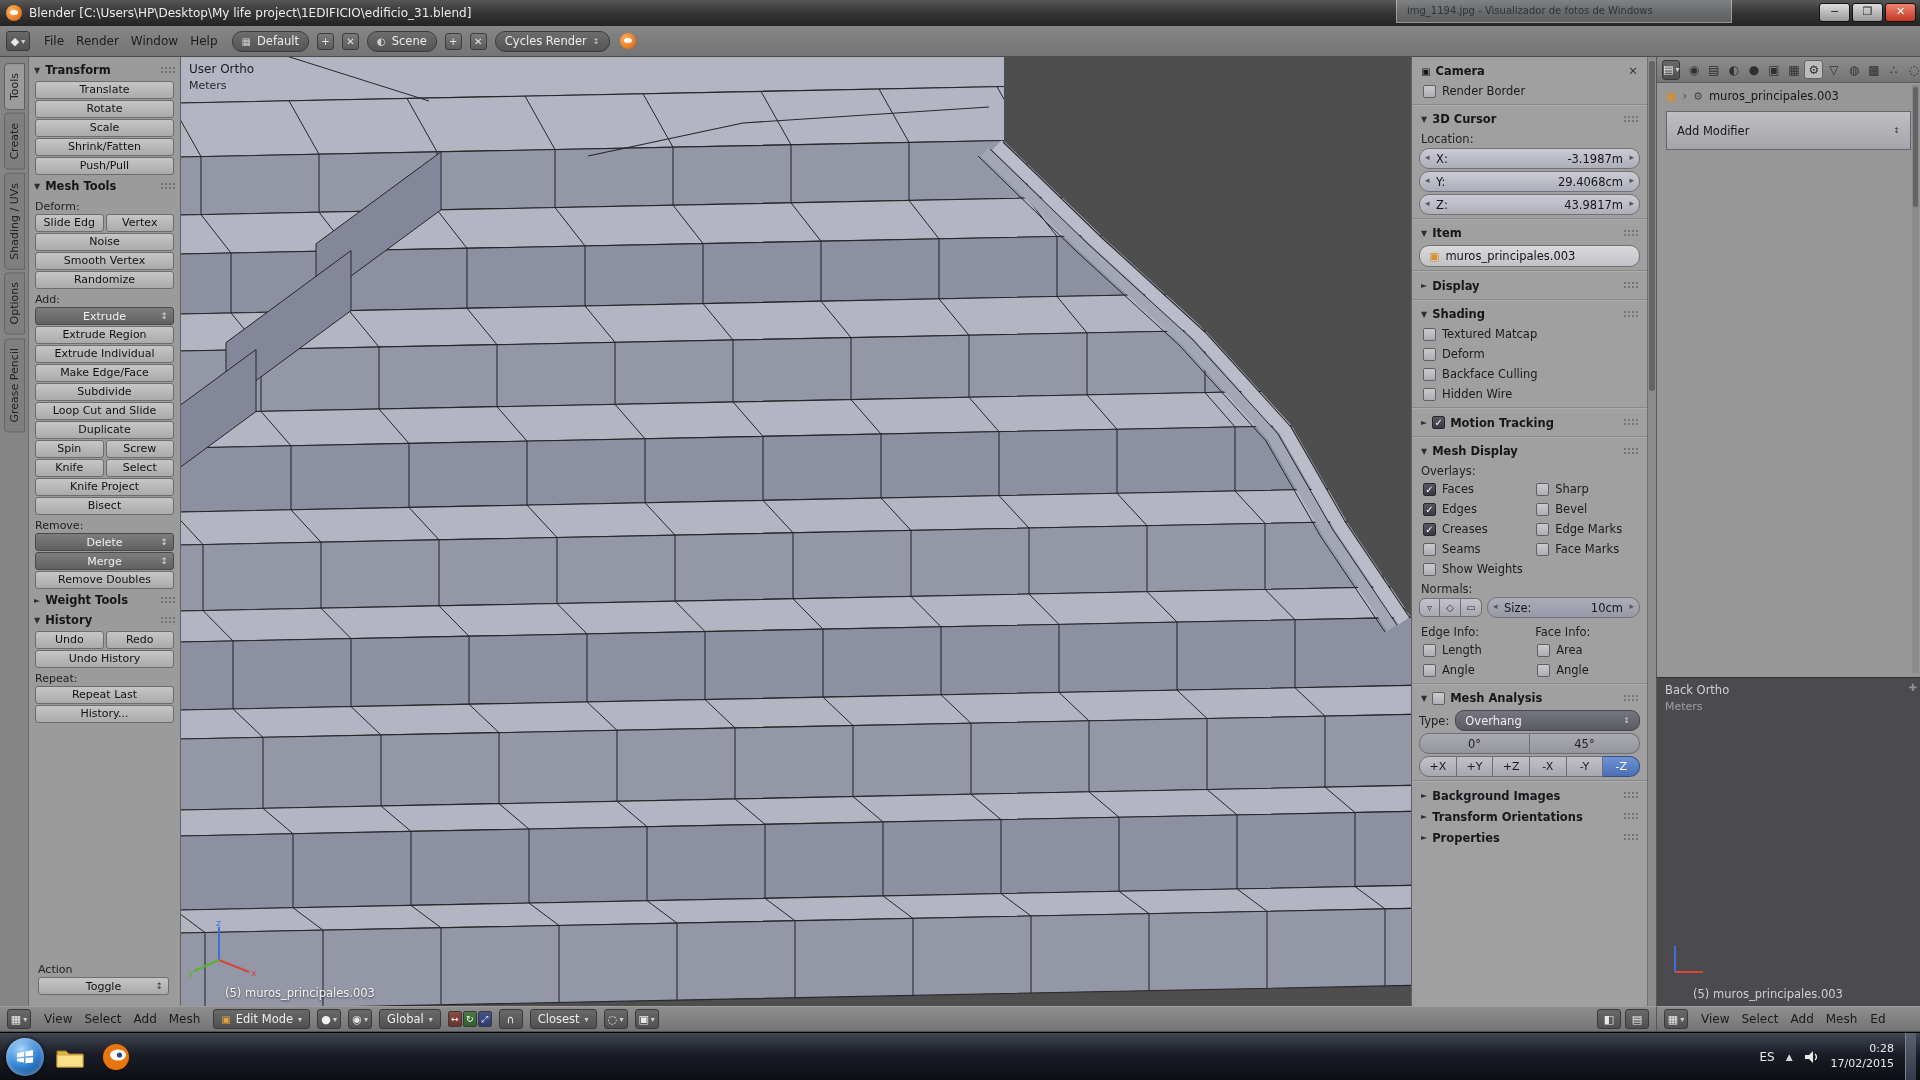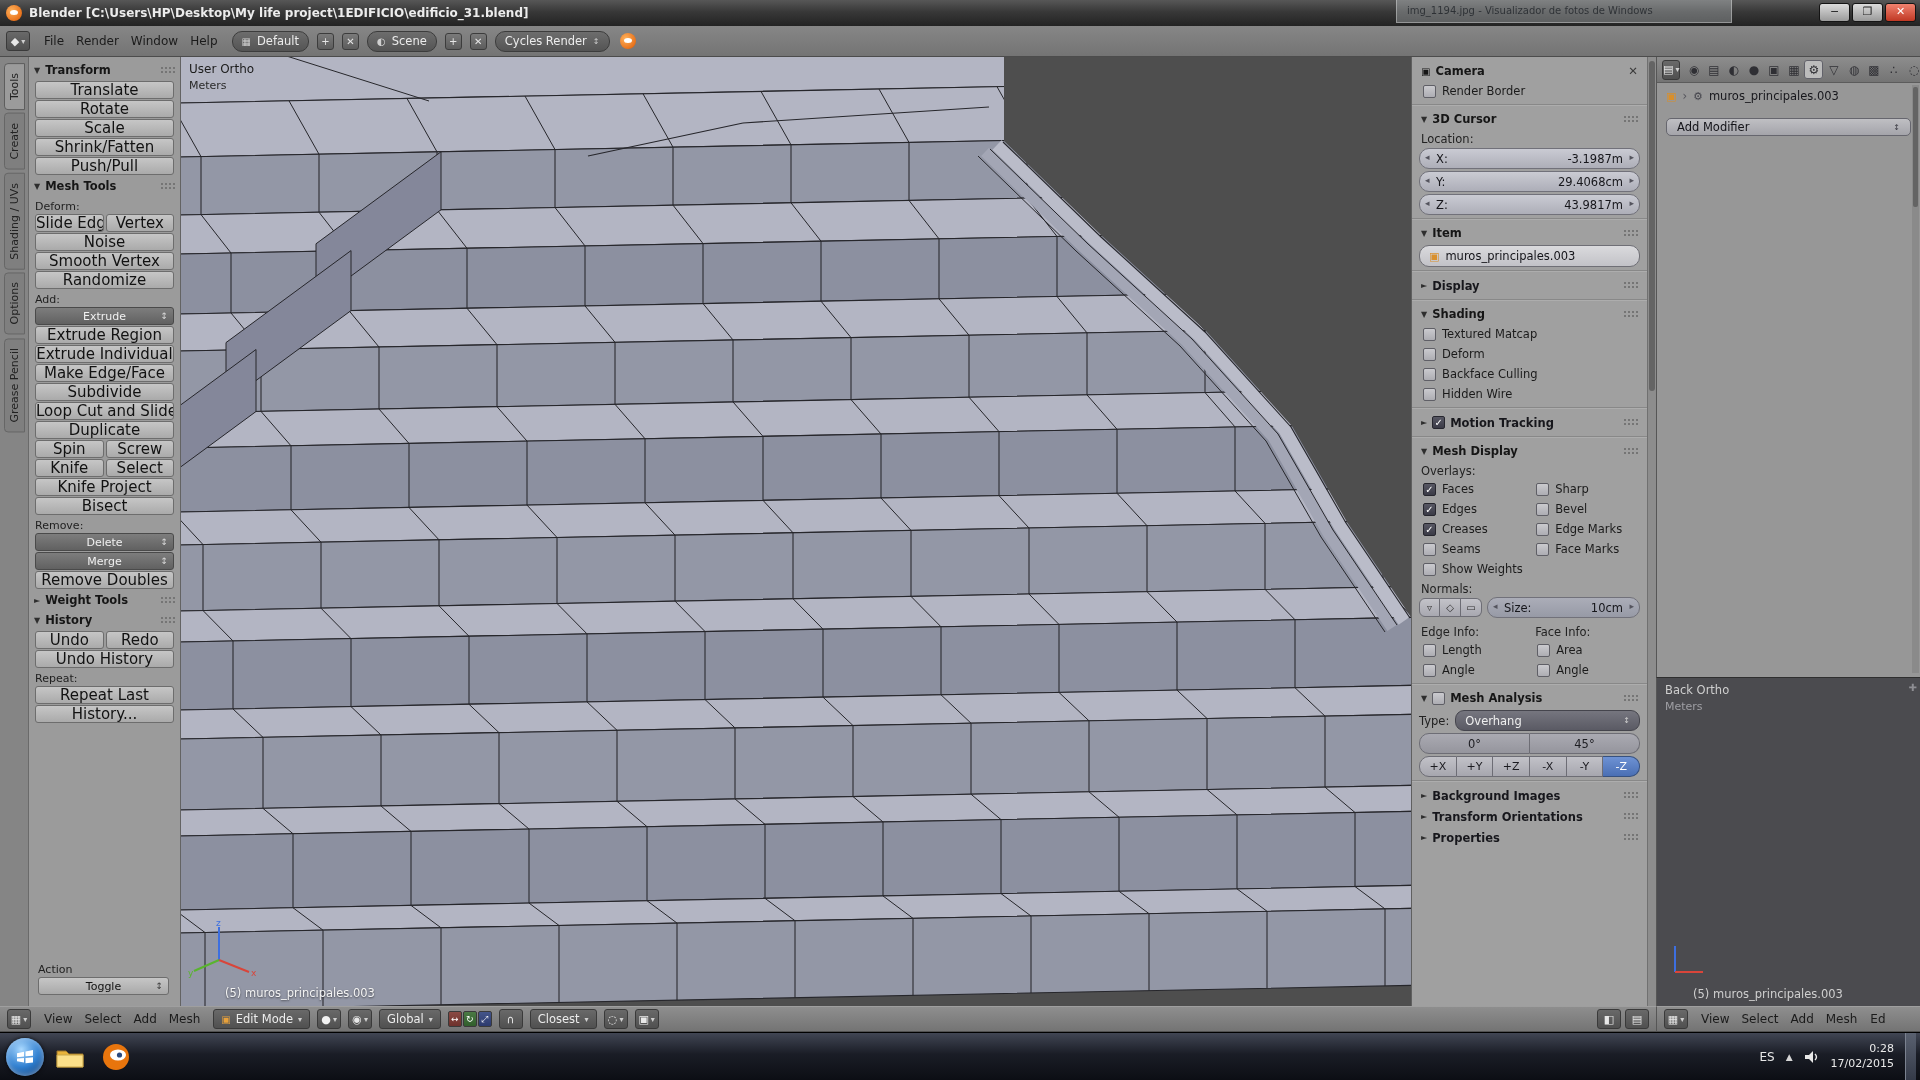--- a/index.html
+++ b/index.html
@@ -7,21 +7,21 @@
   #root{position:relative;width:1920px;height:1080px;overflow:hidden;
         font-family:"DejaVu Sans","Liberation Sans",sans-serif;font-size:12px;color:#111;}
   .abs{position:absolute;}
 
   
   #titlebar{left:0;top:0;width:1920px;height:26px;display:flex;align-items:center;
     background:linear-gradient(#575757,#383838 45%,#232323);color:#ececec;}
   .appicon{width:16px;height:16px;margin:0 7px 0 6px;border-radius:50%;flex:0 0 auto;
     background:radial-gradient(circle at 35% 35%,#ffb25c,#e8731d 70%,#9c4a0e);position:relative;}
   .appicon::after{content:"";position:absolute;left:4px;top:5px;width:8px;height:5px;border-radius:50%;background:#fff;}
-  #titletext{font-size:12px;white-space:nowrap;font-weight:bold;}
+  #titletext{font-size:12px;white-space:nowrap;}
   #ghostwin{left:1396px;top:0;width:336px;height:23px;background:rgba(235,240,245,0.28);
     border:1px solid rgba(255,255,255,0.35);border-top:none;color:rgba(25,30,35,0.75);
     font-size:10px;line-height:21px;padding:0 10px;white-space:nowrap;overflow:hidden;}
   .winbtns{position:absolute;right:4px;top:3px;display:flex;gap:2px;}
   .winbtn{width:31px;height:19px;border-radius:3px;border:1px solid #141414;cursor:default;
     background:linear-gradient(#dcdcdc,#9a9a9a);color:#1d1d1d;font-size:11px;line-height:16px;text-align:center;}
   .winbtn.close{background:linear-gradient(#f0826f,#c03824);color:#fff;font-weight:bold;}
 
   
   #infobar{left:0;top:26px;width:1920px;height:31px;display:flex;align-items:center;gap:8px;padding:0 6px;
@@ -42,21 +42,21 @@
   .vtab.active{background:#9b9b9b;border-color:#5d5d5d;}
 
   
   #toolshelf{left:29px;top:57px;width:152px;height:949px;background:#9b9b9b;border-right:1px solid #636363;
     padding:3px 3px;overflow:hidden;font-size:11px;}
   .panelhdr{display:flex;align-items:center;gap:5px;height:20px;color:#161616;font-weight:bold;font-size:11.5px;padding:0 2px;}
   .tri{font-size:8px;color:#2e2e2e;}
   .dots{margin-left:auto;width:15px;height:9px;background-image:radial-gradient(#757575 1px,transparent 1.2px);background-size:4px 4px;}
   .tslabel{color:#1f1f1f;margin:4px 3px 1px;font-size:11px;}
   .tsbtn{height:18px;line-height:16px;margin:1px 3px;border:1px solid #6d6d6d;border-radius:3px;text-align:center;
-    background:linear-gradient(#c6c6c6,#aaaaaa);color:#121212;font-size:15px;overflow:hidden;white-space:nowrap;}
+    background:linear-gradient(#c6c6c6,#aaaaaa);color:#121212;font-size:11px;overflow:hidden;white-space:nowrap;}
   .tsrow{display:flex;margin:1px 3px;gap:2px;}
   .tsrow .tsbtn{flex:1;margin:0;}
   .tsmenu{height:18px;margin:1px 3px;border:1px solid #4a4a4a;border-radius:3px;display:flex;align-items:center;
     justify-content:center;position:relative;background:linear-gradient(#7d7d7d,#616161);color:#f0f0f0;font-size:11px;}
   .tsmenu .updown{position:absolute;right:5px;font-size:9px;color:#d8d8d8;}
   .tsmenu.light{background:linear-gradient(#c6c6c6,#a9a9a9);color:#131313;border-color:#6d6d6d;}
   .tsmenu.light .updown{color:#3d3d3d;}
   #redo-block{position:absolute;left:6px;right:8px;bottom:10px;}
 
   
@@ -121,21 +121,21 @@
   .axmini{width:14px;height:16px;border-radius:2px;border:1px solid #3a3a3a;font-size:9px;color:#fff;
     display:flex;align-items:center;justify-content:center;}
 
   
   #propeditor{left:1656px;top:57px;width:264px;height:620px;background:#979797;border-left:1px solid #565656;overflow:hidden;}
   #prophdr{height:26px;background:linear-gradient(#8d8d8d,#747474);border-bottom:1px solid #5c5c5c;
     display:flex;align-items:center;gap:1px;padding:0 5px;}
   .picon{width:19px;height:19px;border-radius:3px;color:#2f2f34;font-size:12px;display:flex;align-items:center;justify-content:center;}
   .picon.active{background:#bcbcbc;border:1px solid #62626a;}
   #breadcrumb{display:flex;align-items:center;gap:6px;padding:6px 9px 3px;color:#17171c;font-size:11.5px;}
-  #addmod{margin:12px 9px;height:18px;border-radius:5px;border:1px solid #66666e;
+  #addmod{margin:5px 9px;height:39px;border-radius:0;border:1px solid #66666e;
     background:linear-gradient(#bfbfc3,#a4a4aa);display:flex;align-items:center;justify-content:space-between;
     padding:0 10px;color:#141419;font-size:11.5px;}
   #propscroll{position:absolute;right:1px;top:28px;width:7px;height:588px;background:#8a8a8a;}
   #propscroll .thumb{position:absolute;left:1px;top:2px;width:5px;height:120px;border-radius:2px;background:#646464;}
 
   
   #secviewport{left:1656px;top:677px;width:264px;height:329px;background:#4b4b4f;border-left:1px solid #565656;
     border-top:1px solid #2f2f2f;overflow:hidden;padding-left:13px;}
   .sectext{position:absolute;color:#cfcfcf;font-size:11.5px;}
   .sectext.dim{color:#9f9fa4;font-size:11px;}

